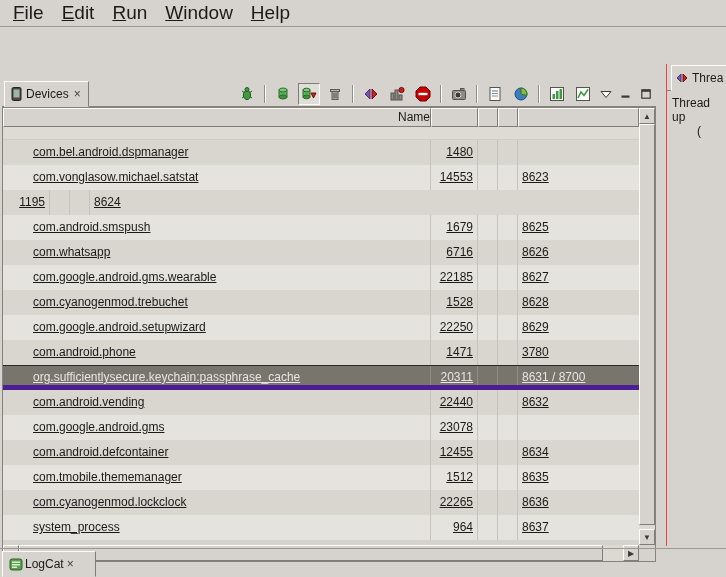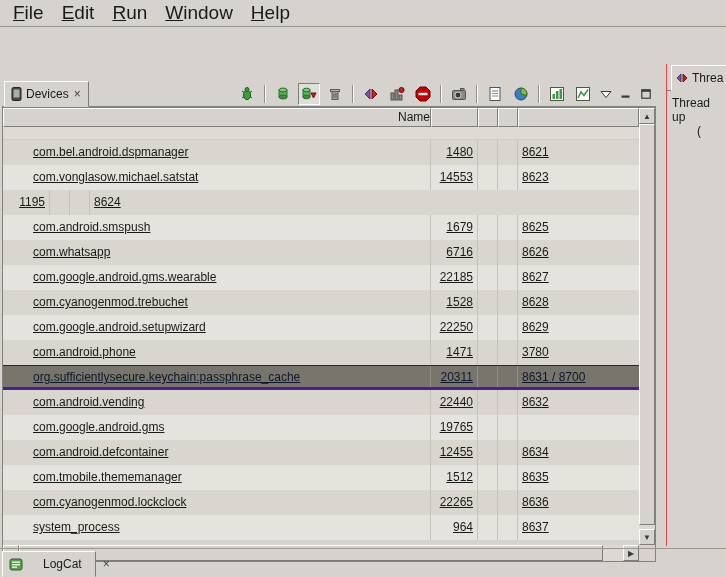--- a/index.html
+++ b/index.html
@@ -48,22 +48,22 @@
   .tbody { position:absolute; top:19px; left:0; width:636px; height:418px; overflow:hidden; background:#d6d3ce; }
   .partial-row { height:13px; background:#dedbd5; border-bottom:1px solid #cfccc6; }
   .trow { display:flex; height:25px; line-height:25px; white-space:nowrap;text-decoration:underline; }
   .trow:nth-child(odd)  { background:#d9d6d0; }
   .trow:nth-child(even) { background:#e5e3dd; }
   .cell { height:100%; overflow:hidden; border-right:1px solid #c6c3bd; }
   .c-name { width:428px; padding-left:30px; }
   .c-pid  { width:47px; text-align:right; padding-right:4px; }
   .c-x1, .c-x2 { width:20px; }
   .c-port { width:121px; padding-left:4px; border-right:none; }
-  .trow.selected { background:#78756d; color:#0f172a;
-                   border-top:1px solid #2b2a27; border-bottom:3px solid #4c1d95; }
+  .trow.selected { background:#78756d; color:#e5e5e5;
+                   border-top:1px solid #2b2a27; border-bottom:5px solid #4c1d95; }
   .trow.selected .cell { border-right-color:#8f8d86; line-height:23px; }
 
   
   .vscroll { position:absolute; top:0; right:0; width:16px; height:437px; background:#dcd9d3; }
   .hscroll { position:absolute; left:0; bottom:0; width:636px; height:16px; background:#dcd9d3; }
   .sb-btn { position:absolute; width:16px; height:16px; display:flex; align-items:center; justify-content:center;
             font-size:8px; color:#3a3a38; background:#d6d3ce;
             border:1px solid; border-color:#fcfbf8 #7f7d78 #7f7d78 #fcfbf8; }
   .v-up   { top:0; left:0; }
   .v-down { bottom:0; left:0; }
@@ -80,21 +80,21 @@
                    border-left:1px solid #ef4444; }
   .threads-panel .tabbar { border-bottom:1px solid #84827d; }
   .threads-panel .tab { left:4px; padding:0 4px; }
   .threads-body { padding:5px 0 0 5px; font-size:12px; }
   .threads-line2 { text-align:center; }
 
   
   .bottom-line { position:absolute; top:548px; left:0; width:726px; height:1px; background:#9b9892; }
   .logcat-tab { position:absolute; top:551px; left:2px; width:94px; height:26px; background:#d6d3ce;
                 border:1px solid; border-color:#fcfbf8 #7f7d78 #d6d3ce #fcfbf8;
-                display:flex; align-items:center; gap:20px; padding:0 6px; }
+                display:flex; align-items:center; gap:2px; padding:0 6px; }
 
   svg { display:block; }
 </style>
 </head>
 <body>
 
 <div class="window">
 
   <div class="menubar">
     <span class="menu-item">File</span>
@@ -249,21 +249,20 @@
         </div>
 
         <div class="tbody">
           <div class="partial-row"></div>
           <div id="rows-container">
               <div class="trow">
                 <div class="cell c-name">com.bel.android.dspmanager</div>
                 <div class="cell c-pid">1480</div>
                 <div class="cell c-x1"></div>
                 <div class="cell c-x2"></div>
-                <div class="cell c-port">8621</div>
               </div>
               <div class="trow">
                 <div class="cell c-name">com.vonglasow.michael.satstat</div>
                 <div class="cell c-pid">14553</div>
                 <div class="cell c-x1"></div>
                 <div class="cell c-x2"></div>
                 <div class="cell c-port">8623</div>
               </div>
               <div class="trow">
                 <div class="cell c-pid">1195</div>
@@ -322,21 +321,21 @@
               </div>
               <div class="trow">
                 <div class="cell c-name">com.android.vending</div>
                 <div class="cell c-pid">22440</div>
                 <div class="cell c-x1"></div>
                 <div class="cell c-x2"></div>
                 <div class="cell c-port">8632</div>
               </div>
               <div class="trow">
                 <div class="cell c-name">com.google.android.gms</div>
-                <div class="cell c-pid">19765</div>
+                <div class="cell c-pid">23078</div>
                 <div class="cell c-x1"></div>
                 <div class="cell c-x2"></div>
               </div>
               <div class="trow">
                 <div class="cell c-name">com.android.defcontainer</div>
                 <div class="cell c-pid">12455</div>
                 <div class="cell c-x1"></div>
                 <div class="cell c-x2"></div>
                 <div class="cell c-port">8634</div>
               </div>

